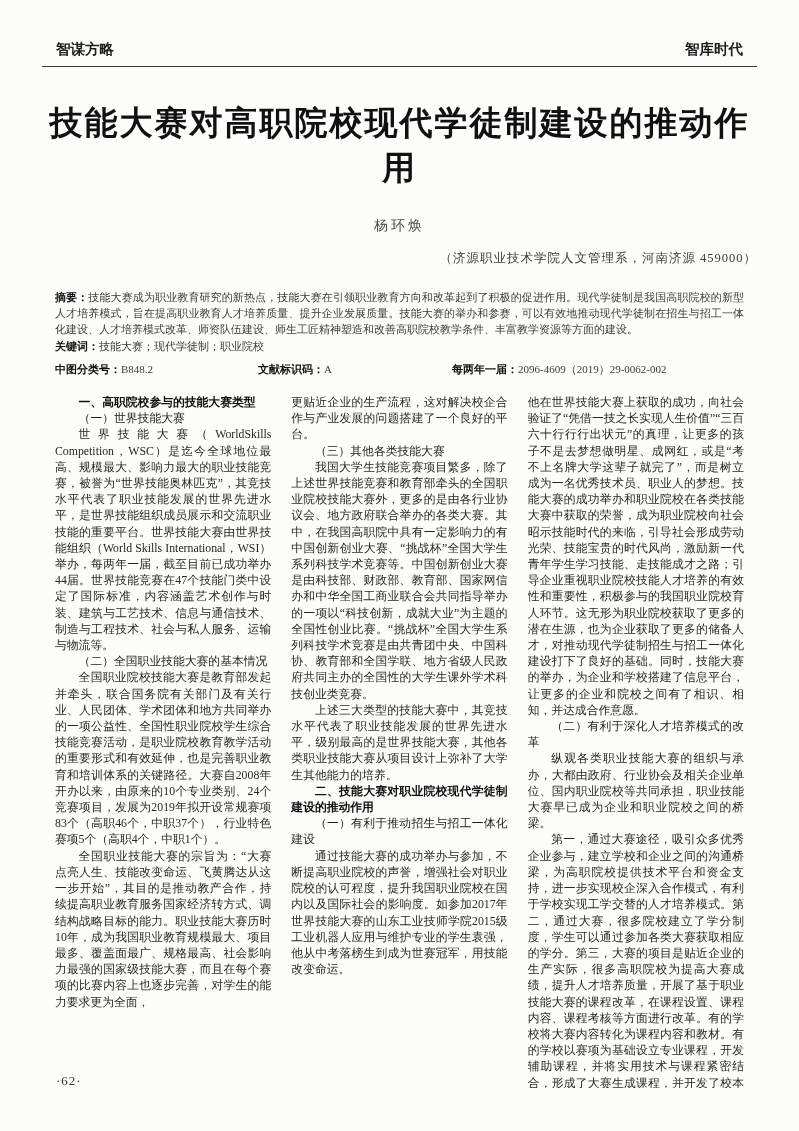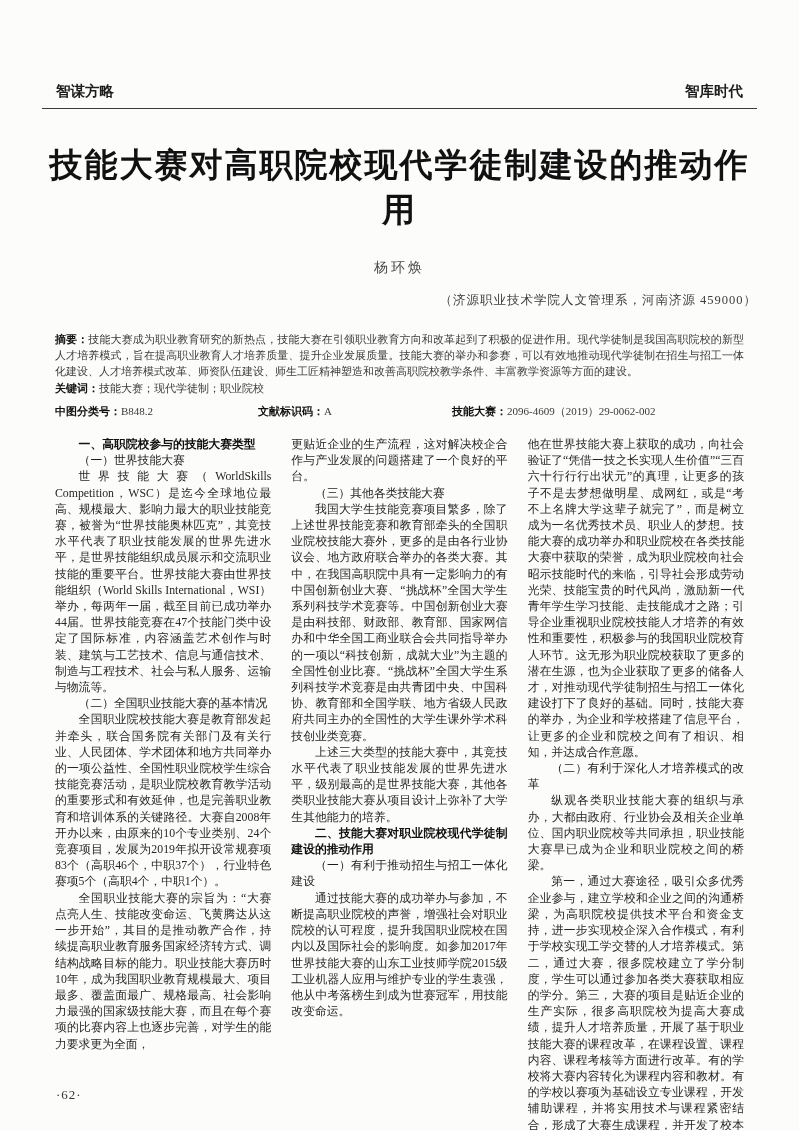--- a/index.html
+++ b/index.html
@@ -5,21 +5,21 @@
   html,body{margin:0;padding:0;background:#d8d8d4;}
   .page{
     width:799px;height:1131px;background:#fcfcfa;margin:0 auto;position:relative;
     box-sizing:border-box;color:#2b2b2b;overflow:hidden;
     font-family:"Liberation Serif",serif;
   }
   .inner{margin:0 42px;}
   
   .runhead{
     display:flex;justify-content:space-between;align-items:flex-end;
-    padding:82px 14px 7px 14px;
+    padding:40px 14px 7px 14px;
     font-family:"Liberation Sans",sans-serif;font-weight:700;font-size:14.5px;color:#1d1d1d;
   }
   .headrule{border-bottom:1.6px solid #3a3a3a;}
   
   .title{
     margin-top:34px;text-align:center;
     font-family:"Liberation Sans",sans-serif;font-weight:700;
     font-size:33px;letter-spacing:2px;color:#111;
   }
   .author{margin-top:26px;text-align:center;font-size:14px;color:#4a4a4a;letter-spacing:3px;}
@@ -38,21 +38,21 @@
     display:flex;gap:20px;margin:17px 13px 0 13px;height:694px;overflow:hidden;
   }
   .col{flex:1;min-width:0;font-size:11.8px;line-height:16.2px;text-align:justify;color:#262626;overflow:hidden;}
   .blk{margin:0;}
   .blk.h1{font-family:"Liberation Sans",sans-serif;font-weight:700;text-indent:2em;color:#111;}
   .blk.h2{font-family:"Liberation Sans",sans-serif;font-weight:400;text-indent:2em;color:#1c1c1c;}
   .blk.p{text-indent:2em;}
   .blk.p_cont{text-indent:0;}
   
   .pagenum{
-    position:absolute;left:56px;bottom:28px;font-size:13px;color:#333;letter-spacing:1px;
+    position:absolute;left:56px;bottom:42px;font-size:13px;color:#333;letter-spacing:1px;
   }
 </style>
 </head>
 <body>
 
 <div class="page">
   <div class="inner">
     <div class="runhead headrule">
       <span>智谋方略</span>
       <span>智库时代</span>
@@ -65,21 +65,21 @@
     <div class="metabox">
       <div class="abstract">
         <span class="lbl">摘要：</span><span>技能大赛成为职业教育研究的新热点，技能大赛在引领职业教育方向和改革起到了积极的促进作用。现代学徒制是我国高职院校的新型人才培养模式，旨在提高职业教育人才培养质量、提升企业发展质量。技能大赛的举办和参赛，可以有效地推动现代学徒制在招生与招工一体化建设、人才培养模式改革、师资队伍建设、师生工匠精神塑造和改善高职院校教学条件、丰富教学资源等方面的建设。</span>
       </div>
       <div class="keywords">
         <span class="lbl">关键词：</span><span>技能大赛；现代学徒制；职业院校</span>
       </div>
       <div class="idrow">
         <span class="seg1"><span class="lbl">中图分类号：</span><span>B848.2</span></span>
         <span class="seg2"><span class="lbl">文献标识码：</span><span>A</span></span>
-        <span class="seg3"><span class="lbl">技能大赛：</span><span>2096-4609（2019）29-0062-002</span></span>
+        <span class="seg3"><span class="lbl">每两年一届：</span><span>2096-4609（2019）29-0062-002</span></span>
       </div>
     </div>
 
     <div class="columns">
       <div class="col">
           <div class="blk h1">一、高职院校参与的技能大赛类型</div>
           <div class="blk h2">（一）世界技能大赛</div>
           <div class="blk p">世界技能大赛（WorldSkills Competition，WSC）是迄今全球地位最高、规模最大、影响力最大的职业技能竞赛，被誉为“世界技能奥林匹克”，其竞技水平代表了职业技能发展的世界先进水平，是世界技能组织成员展示和交流职业技能的重要平台。世界技能大赛由世界技能组织（World Skills International，WSI）举办，每两年一届，截至目前已成功举办44届。世界技能竞赛在47个技能门类中设定了国际标准，内容涵盖艺术创作与时装、建筑与工艺技术、信息与通信技术、制造与工程技术、社会与私人服务、运输与物流等。</div>
           <div class="blk h2">（二）全国职业技能大赛的基本情况</div>
           <div class="blk p">全国职业院校技能大赛是教育部发起并牵头，联合国务院有关部门及有关行业、人民团体、学术团体和地方共同举办的一项公益性、全国性职业院校学生综合技能竞赛活动，是职业院校教育教学活动的重要形式和有效延伸，也是完善职业教育和培训体系的关键路径。大赛自2008年开办以来，由原来的10个专业类别、24个竞赛项目，发展为2019年拟开设常规赛项83个（高职46个，中职37个），行业特色赛项5个（高职4个，中职1个）。</div>

